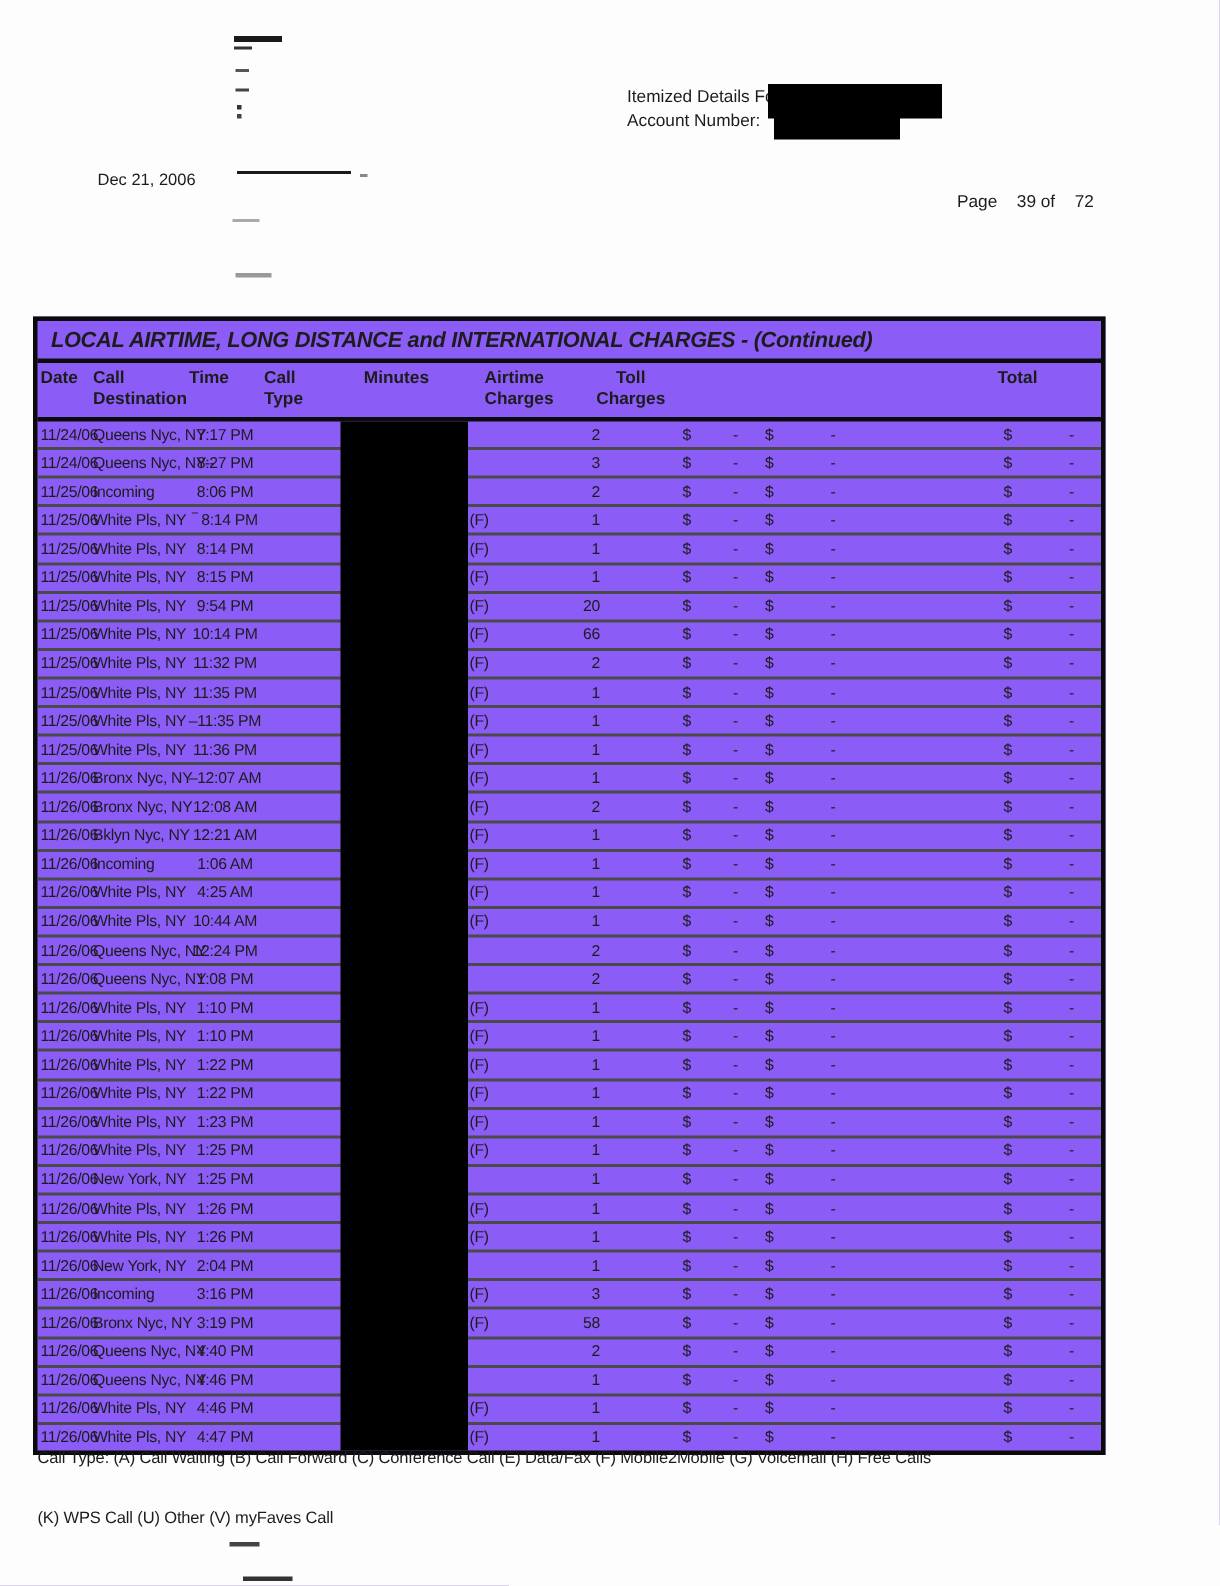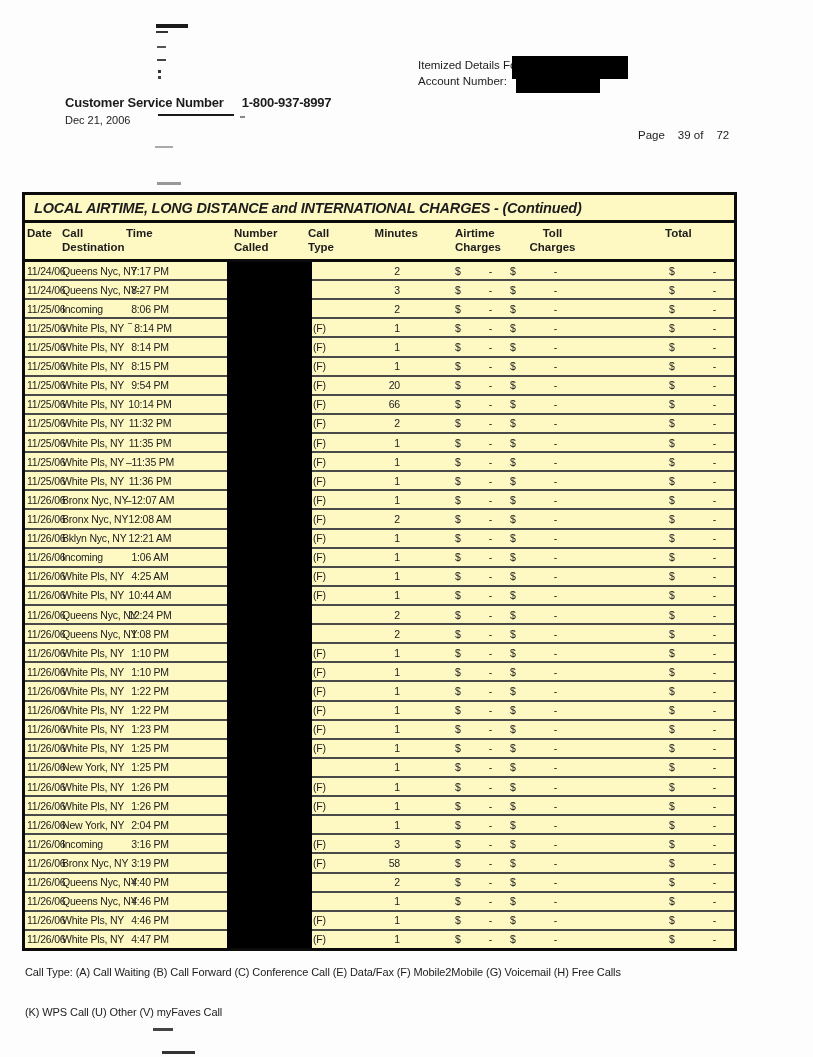--- a/index.html
+++ b/index.html
@@ -20,22 +20,22 @@
   .itemized-block { position:absolute; left:418px; top:58px;
                     font-size:11.5px; line-height:15.5px; }
   .redact { position:absolute; background:#000; }
   .redact.r1 { left:512px; top:56px; width:116px; height:23px; }
   .redact.r2 { left:516px; top:77px; width:84px; height:16px; }
 
   .page-info { position:absolute; left:638px; top:117px; display:flex; gap:13px;
                font-size:11.5px;margin-top:12px; }
 
   
-  .bill-table { position:absolute; left:22px; top:192px; width:715px; height:759px;
-                border:3px solid #0b0b0b; background:#fef9c3; }
+  .bill-table { position:absolute; left:22px; top:211px; width:715px; height:759px;
+                border:3px solid #0b0b0b; background:#8b5cf6; }
   .t-title { height:28px; border-bottom:3px solid #0b0b0b;
              font-size:14.5px; font-weight:bold; font-style:italic;
              padding:5px 0 0 9px; letter-spacing:-0.2px; white-space:nowrap; }
   .t-head { height:39px; border-bottom:3px solid #0b0b0b; display:flex;
             font-size:11.5px; font-weight:bold; line-height:13.5px; padding-top:4px; }
   .t-head .hc { white-space:pre-line; }
   .hc-date  { width:37px; padding-left:2px; }
   .hc-dest  { width:62px; }
   .hc-time  { width:52px; padding-left:2px; }
   .hc-num   { width:132px; padding-left:58px; }
@@ -79,24 +79,20 @@
   <div class="artifact" style="left:157px;top:59px;width:9px;height:2px;background:#444;"></div>
   <div class="artifact" style="left:158px;top:70px;width:3px;height:3px;background:#333;"></div>
   <div class="artifact" style="left:158px;top:76px;width:3px;height:3px;background:#444;"></div>
   <div class="artifact" style="left:158px;top:114px;width:76px;height:2px;background:#1a1a1a;"></div>
   <div class="artifact" style="left:240px;top:116px;width:5px;height:2px;background:#888;"></div>
   <div class="artifact" style="left:155px;top:146px;width:18px;height:2px;background:#aaa;"></div>
   <div class="artifact" style="left:157px;top:182px;width:24px;height:3px;background:#999;"></div>
   <div class="artifact" style="left:153px;top:1028px;width:20px;height:3px;background:#444;"></div>
   <div class="artifact" style="left:162px;top:1051px;width:33px;height:3px;background:#333;"></div>
 
-  <div class="cs-line">
-    <span>Customer Service Number</span>
-    <span>1-800-937-8997</span>
-  </div>
   <div class="date-line">Dec 21, 2006</div>
 
   <div class="itemized-block">
     <div>Itemized Details For:</div>
     <div>Account Number:</div>
   </div>
   <div class="redact r1"></div>
   <div class="redact r2"></div>
 
   <div class="page-info">
@@ -105,21 +101,20 @@
     <span>72</span>
   </div>
 
   <div class="bill-table">
     <div class="t-title">LOCAL AIRTIME, LONG DISTANCE and INTERNATIONAL CHARGES  - (Continued)</div>
 
     <div class="t-head">
       <div class="hc hc-date"><span>Date</span></div>
       <div class="hc hc-dest"><span>Call</span><br><span>Destination</span></div>
       <div class="hc hc-time"><span>Time</span></div>
-      <div class="hc hc-num"><span>Number</span><br><span>Called</span></div>
       <div class="hc hc-type"><span>Call</span><br><span>Type</span></div>
       <div class="hc hc-min"><span>Minutes</span></div>
       <div class="hc hc-air"><span>Airtime</span><br><span>Charges</span></div>
       <div class="hc hc-toll"><span>Toll</span><br><span>Charges</span></div>
       <div class="hc hc-total"><span>Total</span></div>
     </div>
 
     <div class="t-body" id="t-body">
         <div class="t-row">
           <div class="cell c-date">11/24/06</div>

